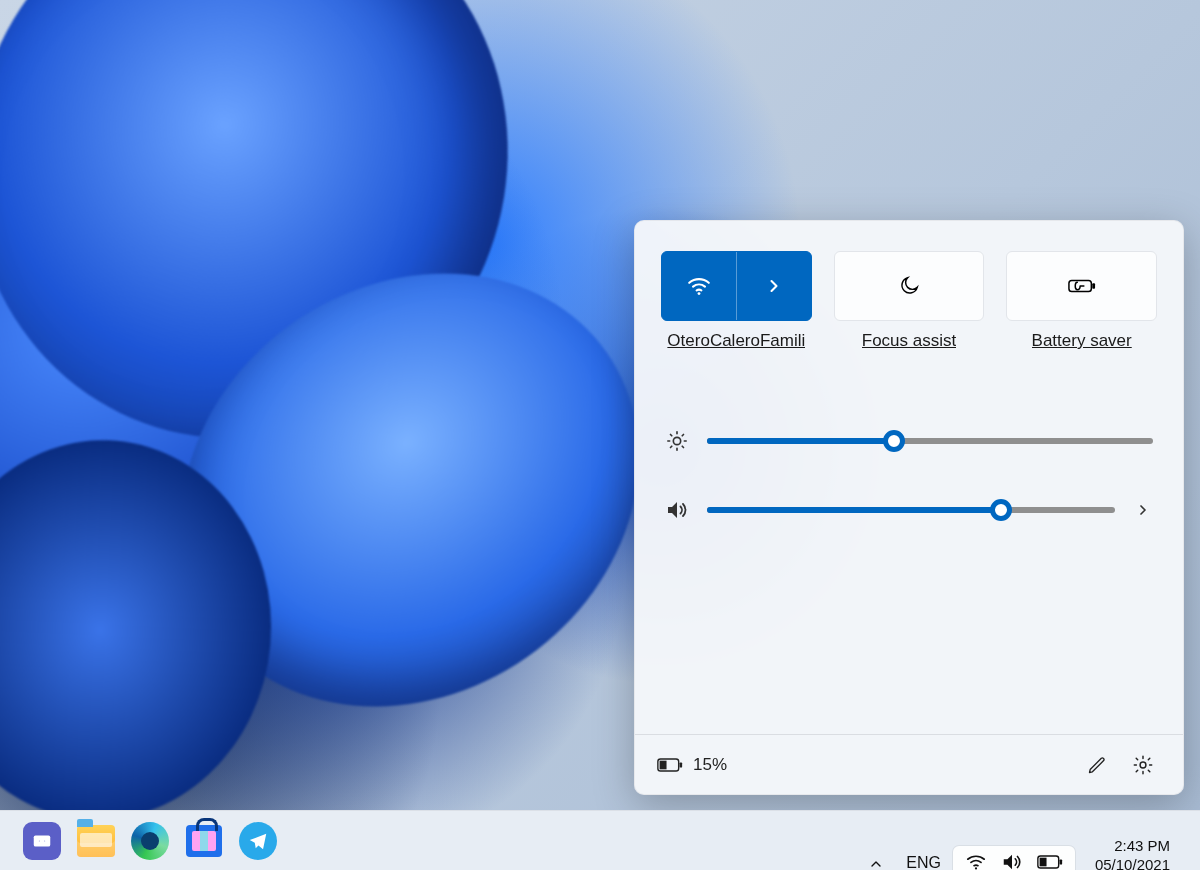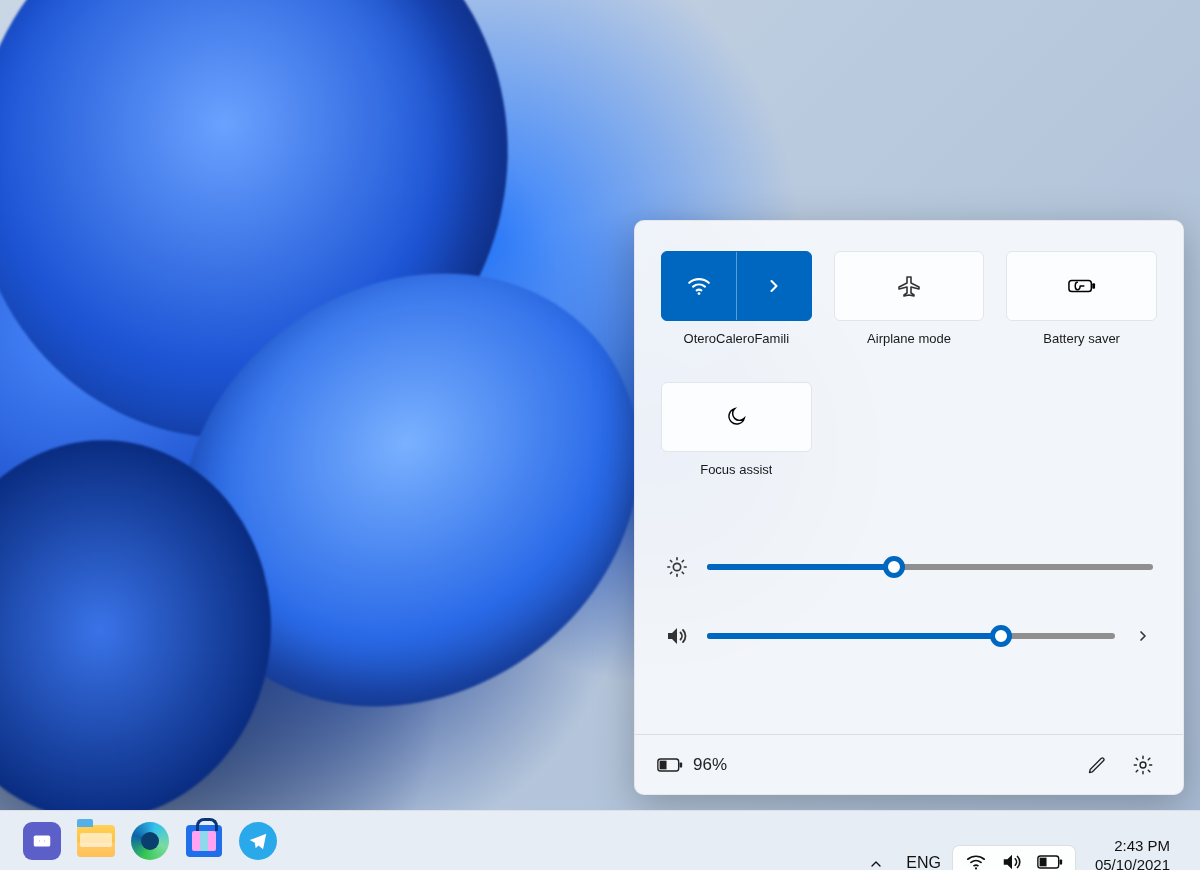--- a/index.html
+++ b/index.html
@@ -44,21 +44,21 @@
   .tile-group { display:flex; flex-direction:column; align-items:center; }
   .tile {
     width:100%; height:70px; background:#fcfdfe; border:1px solid #e2e5ea; border-radius:6px;
     display:flex; align-items:center; justify-content:center; position:relative; cursor:pointer;
   }
   .tile.active { background:#0067c0; border-color:#0067c0; }
   .tile.active.split { padding:0; }
   .tile .divider { width:1px; height:100%; background:rgba(255,255,255,.35); }
   .tile .half { flex:1; height:100%; display:flex; align-items:center; justify-content:center; }
   .tile.highlight { outline:4px solid #e74a2d; outline-offset:-1px; }
-  .tile-label { margin-top:10px; font-size:13px; color:#1a1a1a; text-align:center; white-space:nowrap; overflow:hidden; text-overflow:clip; max-width:100%; margin-bottom:28px;}
+  .tile-label { margin-top:10px; font-size:17px; color:#1a1a1a; text-align:center; white-space:nowrap; overflow:hidden; text-overflow:clip; max-width:100%; margin-bottom:28px;text-decoration:underline;}
   .expand-chevron { position:absolute; right:14px; top:50%; transform:translateY(-50%); color:#444; }
 
   .sliders { padding: 10px 30px 0 30px; flex:1; }
   .slider-row { display:flex; align-items:center; gap:18px; margin:36px 0 46px 0; }
   .slider-row .ico { width:24px; display:flex; justify-content:center; color:#333; }
   .track { position:relative; flex:1; height:6px; background:#8f8f8f; border-radius:3px; }
   .fill  { position:absolute; left:0; top:0; bottom:0; background:#0067c0; border-radius:3px; }
   .thumb { position:absolute; top:50%; width:22px; height:22px; border-radius:50%;
            background:#fff; border:5px solid #0067c0; transform:translate(-50%,-50%); }
   .after-icon { width:20px; color:#333; display:flex; justify-content:center;}
@@ -136,55 +136,45 @@
             <svg width="20" height="20" viewBox="0 0 24 24" fill="none" stroke="#fff" stroke-width="2.5" stroke-linecap="round" stroke-linejoin="round">
                 <polyline points="9 6 15 12 9 18"></polyline>
               </svg>
           </span>
         </div>
       </div>
       <div class="tile-label">OteroCaleroFamili</div>
     </div>
 
 
+
     <div class="tile-group">
       <div class="tile">
         <span>
-          <svg width="24" height="24" viewBox="0 0 24 24" fill="none" stroke="#333" stroke-width="1.6" stroke-linejoin="round">
-              <path d="M10 3 14 3 14 9 22 13 22 15 14 13 14 19 17 21 17 22 12 21 7 22 7 21 10 19 10 13 2 15 2 13 10 9Z"></path>
+          <svg width="22" height="22" viewBox="0 0 24 24" fill="none" stroke="#000" stroke-width="1.6">
+              <path d="M21 13.5A8.5 8.5 0 1 1 10.5 3 6.8 6.8 0 0 0 21 13.5z"></path>
             </svg>
         </span>
       </div>
-      <div class="tile-label">Airplane mode</div>
+      <div class="tile-label">Focus assist</div>
     </div>
 
     <div class="tile-group">
       <div class="tile">
         <span>
           <svg width="28" height="20" viewBox="0 0 30 18" fill="none" stroke="#000" stroke-width="1.6">
               <rect x="1" y="3" width="24" height="12" rx="3"></rect>
               <rect x="26" y="6" width="3" height="6" rx="1" fill="#000" stroke="none"></rect>
               <path d="M10 5c-3 0-3 8 0 8 2 0 3-2 3-4M13 9h4" stroke-linecap="round"></path>
             </svg>
         </span>
       </div>
       <div class="tile-label">Battery saver</div>
     </div>
 
-    <div class="tile-group">
-      <div class="tile">
-        <span>
-          <svg width="22" height="22" viewBox="0 0 24 24" fill="none" stroke="#000" stroke-width="1.6">
-              <path d="M21 13.5A8.5 8.5 0 1 1 10.5 3 6.8 6.8 0 0 0 21 13.5z"></path>
-            </svg>
-        </span>
-      </div>
-      <div class="tile-label">Focus assist</div>
-    </div>
-
 
   </div>
 
   <div class="sliders">
 
     <div class="slider-row">
       <span class="ico">
         <svg width="22" height="22" viewBox="0 0 24 24" fill="none" stroke="#333" stroke-width="1.8" stroke-linecap="round">
             <circle cx="12" cy="12" r="4"></circle>
             <path d="M12 2v2M12 20v2M2 12h2M20 12h2M4.9 4.9l1.4 1.4M17.7 17.7l1.4 1.4M4.9 19.1l1.4-1.4M17.7 6.3l1.4-1.4"></path>
@@ -217,21 +207,21 @@
   </div>
 
   <div class="panel-footer">
     <span>
       <svg width="26" height="16" viewBox="0 0 30 18" fill="none" stroke="#222" stroke-width="1.6">
           <rect x="1" y="2" width="24" height="14" rx="3"></rect>
           <rect x="26" y="6" width="3" height="6" rx="1" fill="#222" stroke="none"></rect>
           <rect x="3" y="4" width="8" height="10" fill="#222" stroke="none"></rect>
         </svg>
     </span>
-    <span>96%</span>
+    <span>15%</span>
     <div class="spacer"></div>
     <div class="ibtn">
       <span>
         <svg width="20" height="20" viewBox="0 0 24 24" fill="none" stroke="#222" stroke-width="1.6" stroke-linecap="round" stroke-linejoin="round">
             <path d="M3 21l3.5-.8L20 6.7a2 2 0 0 0-2.8-2.8L3.8 17.5 3 21z"></path>
           </svg>
       </span>
     </div>
     <div class="ibtn">
       <span>

